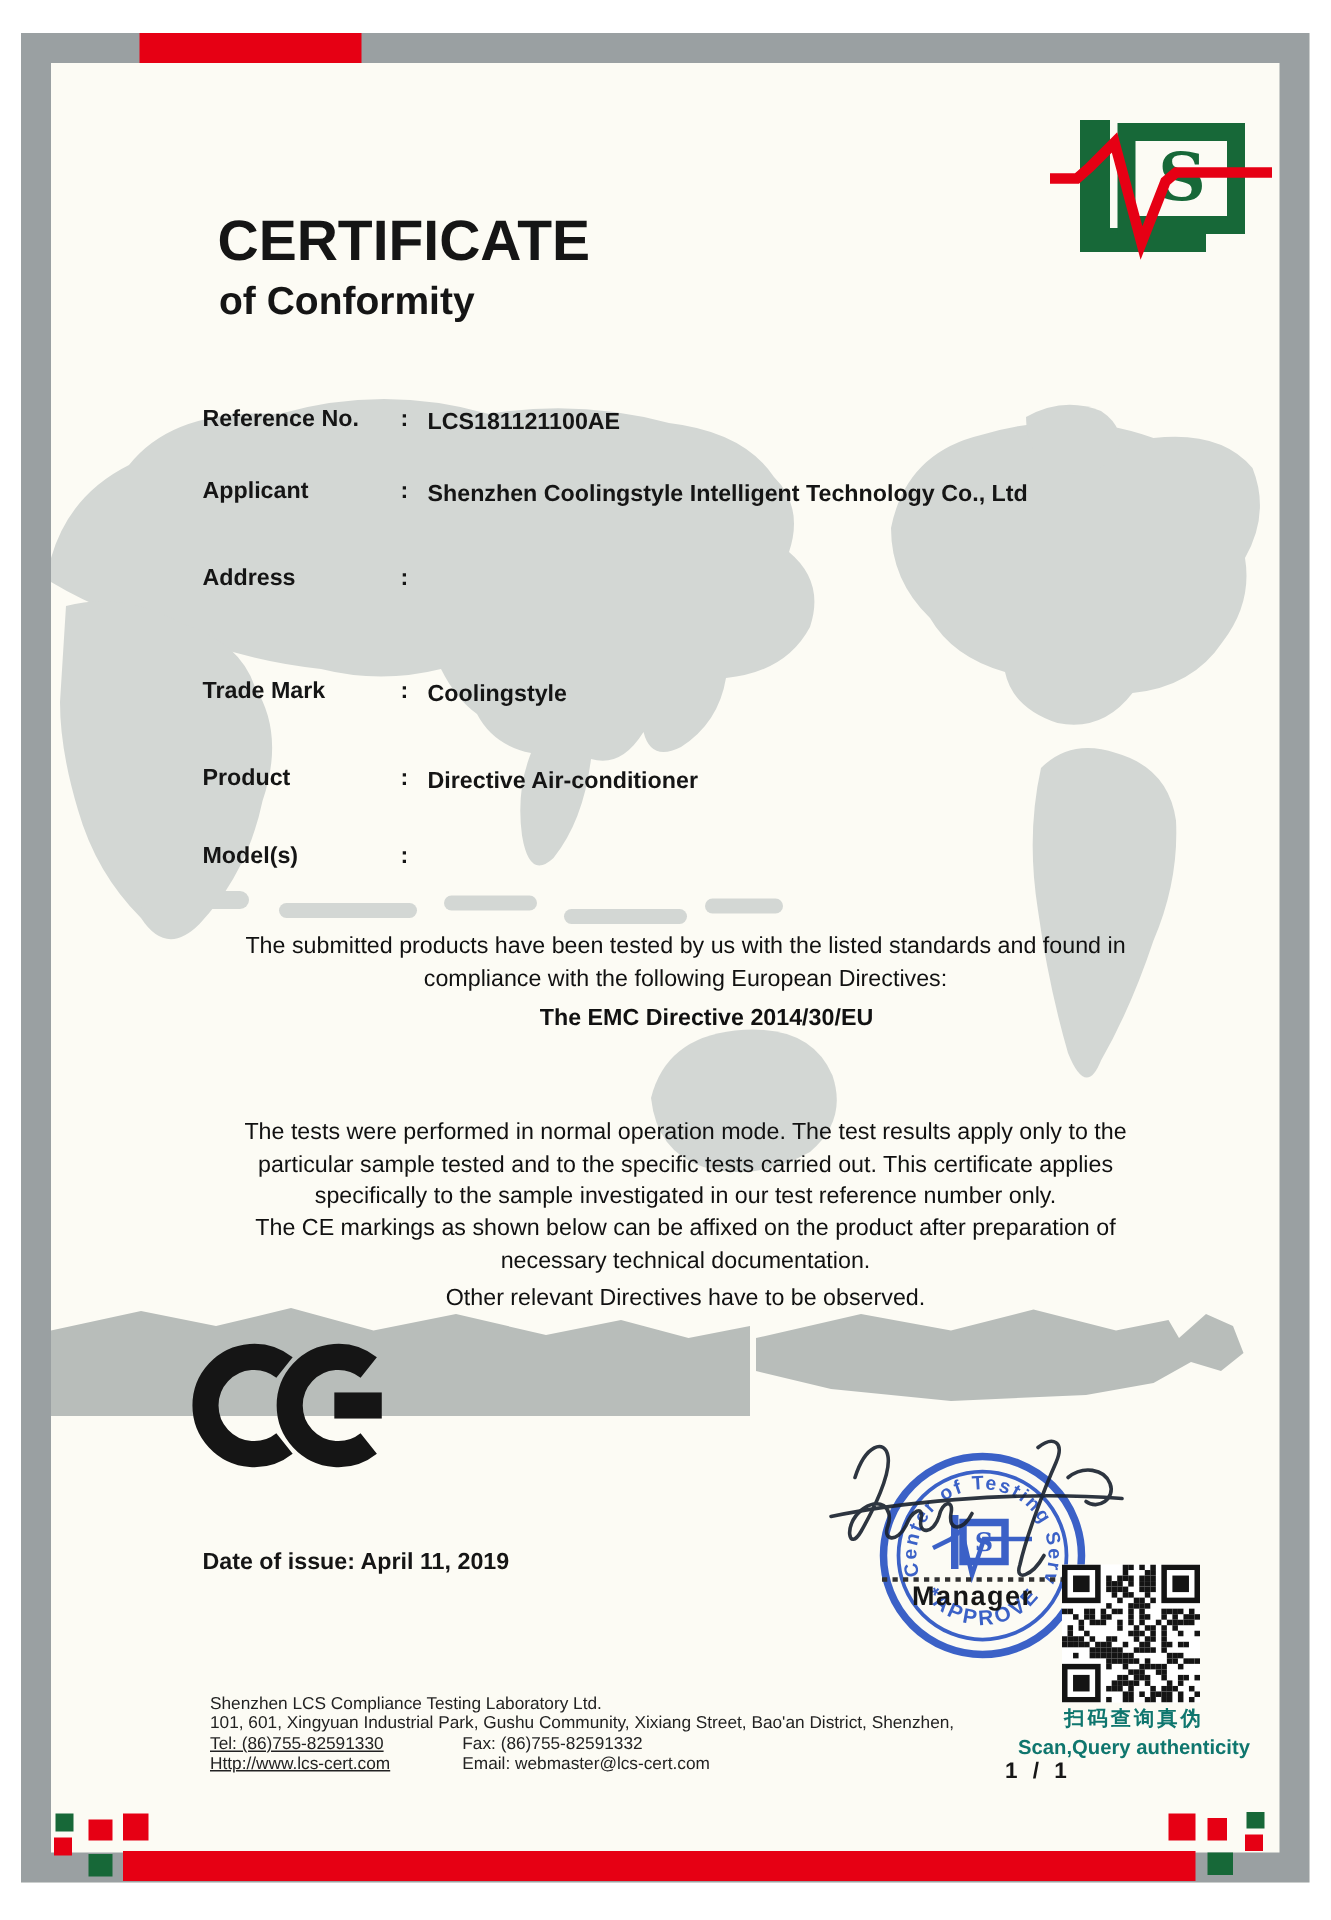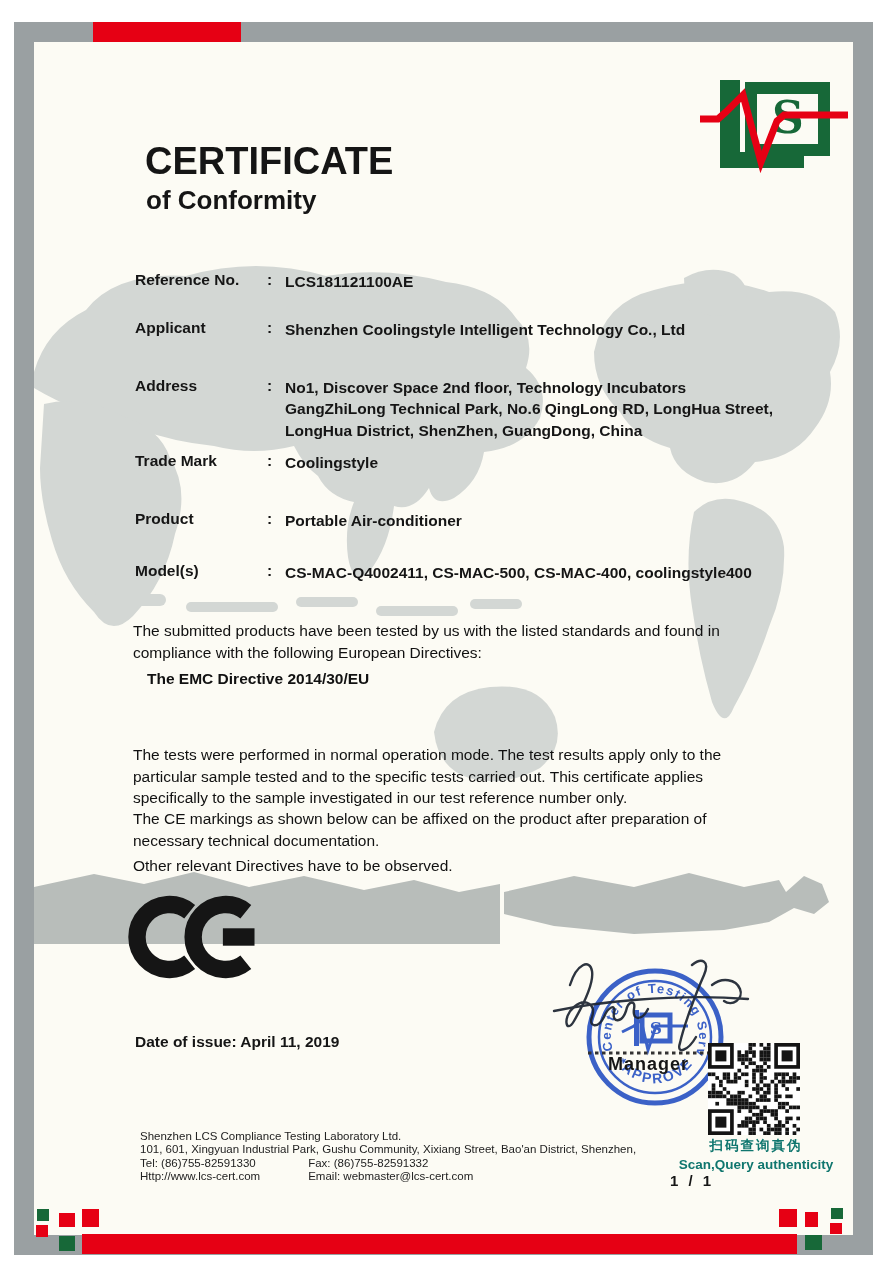--- a/index.html
+++ b/index.html
@@ -18,36 +18,36 @@
   .map{position:absolute;left:34px;top:42px;width:819px;height:1191px;pointer-events:none;}
   
   .title{position:absolute;left:145px;top:140px;font-size:38px;font-weight:bold;letter-spacing:0px;color:#151515;}
   .subtitle{position:absolute;left:146px;top:185px;font-size:26px;font-weight:bold;color:#151515;}
   
   .field{position:absolute;left:135px;display:flex;font-weight:bold;font-size:15.5px;color:#151515;}
   .field .lbl{width:132px;flex:0 0 auto;}
   .field .colon{width:18px;flex:0 0 auto;}
   .field .val{width:505px;line-height:1.38;}
   
-  .para{position:absolute;left:133px;width:648px;font-size:15.5px;line-height:1.4;color:#111;}
+  .para{position:absolute;left:133px;width:648px;font-size:15.5px;line-height:1.4;color:#111;text-align:center;}
   .para.bold{font-weight:bold;margin-left:14px;}
   .date-line{position:absolute;left:135px;top:1033px;font-size:15.5px;font-weight:bold;color:#151515;}
   
   .stamp-svg{position:absolute;left:578px;top:960px;width:155px;height:155px;opacity:.92;}
   .manager{position:absolute;left:608px;top:1054px;font-size:18px;font-weight:bold;color:#161616;letter-spacing:1px;}
   .sig-svg{position:absolute;left:552px;top:955px;width:200px;height:100px;}
   
   .qr{position:absolute;left:708px;top:1043px;width:92px;height:92px;background:#fff;}
   .qr svg{width:100%;height:100%;display:block;}
   .qr-cap{position:absolute;left:672px;top:1137px;width:168px;text-align:center;color:#0f766e;}
   .qr-cap .zh{font-size:13.5px;font-weight:bold;letter-spacing:2px;}
   .qr-cap .en{font-size:13.5px;font-weight:bold;margin-top:2px;}
   
   .footer{position:absolute;left:140px;top:1130px;font-size:11.5px;line-height:13.4px;color:#222;}
-  .footer .cols span.c1{display:inline-block;width:165px;}
+  .footer .cols span.c1{display:inline-block;width:165px;text-decoration:underline;}
   .pagenum{position:absolute;left:670px;top:1172px;font-size:15px;font-weight:bold;letter-spacing:3px;color:#161616;}
 </style>
 </head>
 <body>
 
 <div class="canvas">
 
   <div class="frame"></div>
 
   <svg class="map" viewBox="0 0 819 1191" aria-hidden="true">
@@ -109,36 +109,34 @@
     <span class="val">LCS181121100AE</span>
   </div>
   <div class="field" style="top:319px">
     <span class="lbl">Applicant</span>
     <span class="colon">:</span>
     <span class="val">Shenzhen Coolingstyle Intelligent Technology Co., Ltd</span>
   </div>
   <div class="field" style="top:377px">
     <span class="lbl">Address</span>
     <span class="colon">:</span>
-    <span class="val">No1, Discover Space 2nd floor, Technology Incubators GangZhiLong Technical Park, No.6 QingLong RD, LongHua Street, LongHua District, ShenZhen, GuangDong, China</span>
   </div>
   <div class="field" style="top:452px">
     <span class="lbl">Trade Mark</span>
     <span class="colon">:</span>
     <span class="val">Coolingstyle</span>
   </div>
   <div class="field" style="top:510px">
     <span class="lbl">Product</span>
     <span class="colon">:</span>
-    <span class="val">Portable Air-conditioner</span>
+    <span class="val">Directive Air-conditioner</span>
   </div>
   <div class="field" style="top:562px">
     <span class="lbl">Model(s)</span>
     <span class="colon">:</span>
-    <span class="val">CS-MAC-Q4002411, CS-MAC-500, CS-MAC-400, coolingstyle400</span>
   </div>
 
   <div class="para" style="top:620px">The submitted products have been tested by us with the listed standards and found in compliance with the following European Directives:</div>
   <div class="para bold" style="top:668px">The EMC Directive 2014/30/EU</div>
   <div class="para" style="top:744px">The tests were performed in normal operation mode. The test results apply only to the particular sample tested and to the specific tests carried out. This certificate applies specifically to the sample investigated in our test reference number only.</div>
   <div class="para" style="top:808px">The CE markings as shown below can be affixed on the product after preparation of necessary technical documentation.</div>
   <div class="para" style="top:855px">Other relevant Directives have to be observed.</div>
 
   <svg class="abs" style="left:128px;top:884px;" width="136" height="106" viewBox="0 0 172 106" aria-label="CE">
     <path d="M 78 21 A 41 41 0 1 0 78 85" fill="none" stroke="#151515" stroke-width="22"></path>

